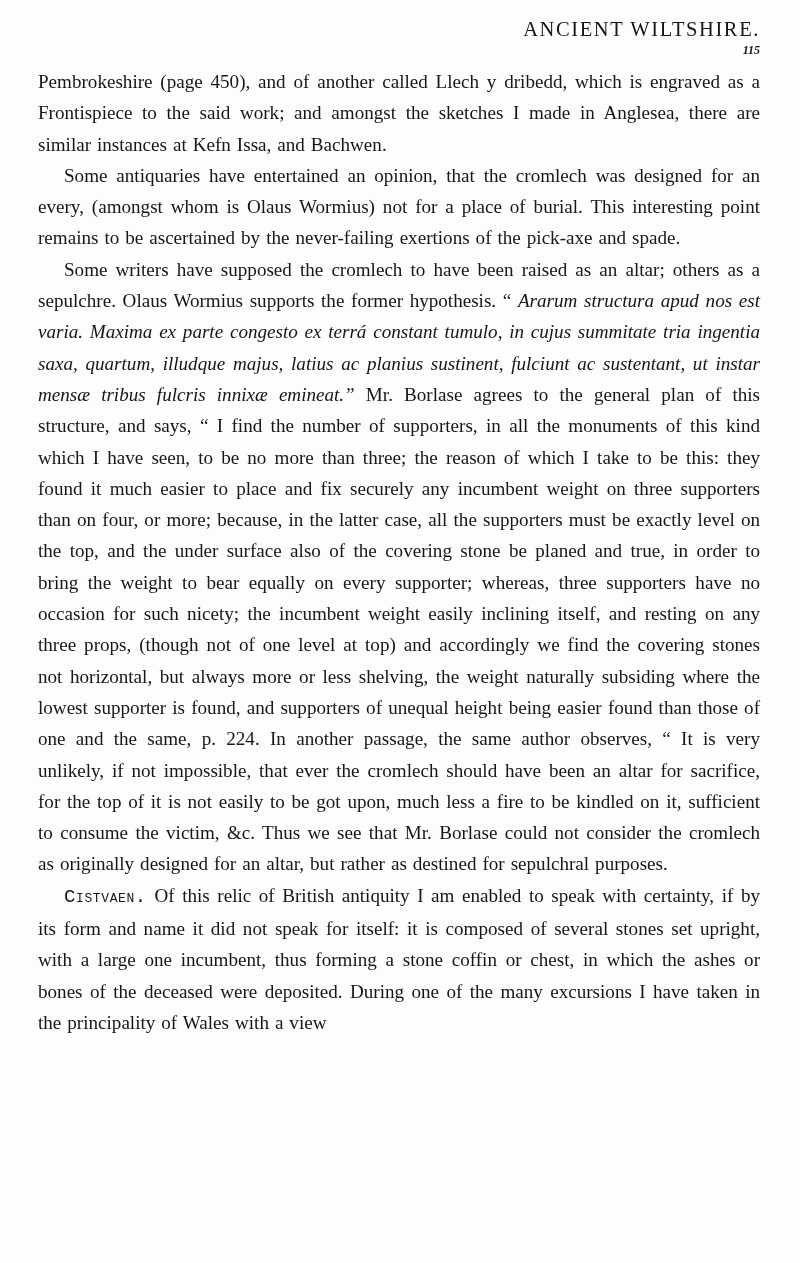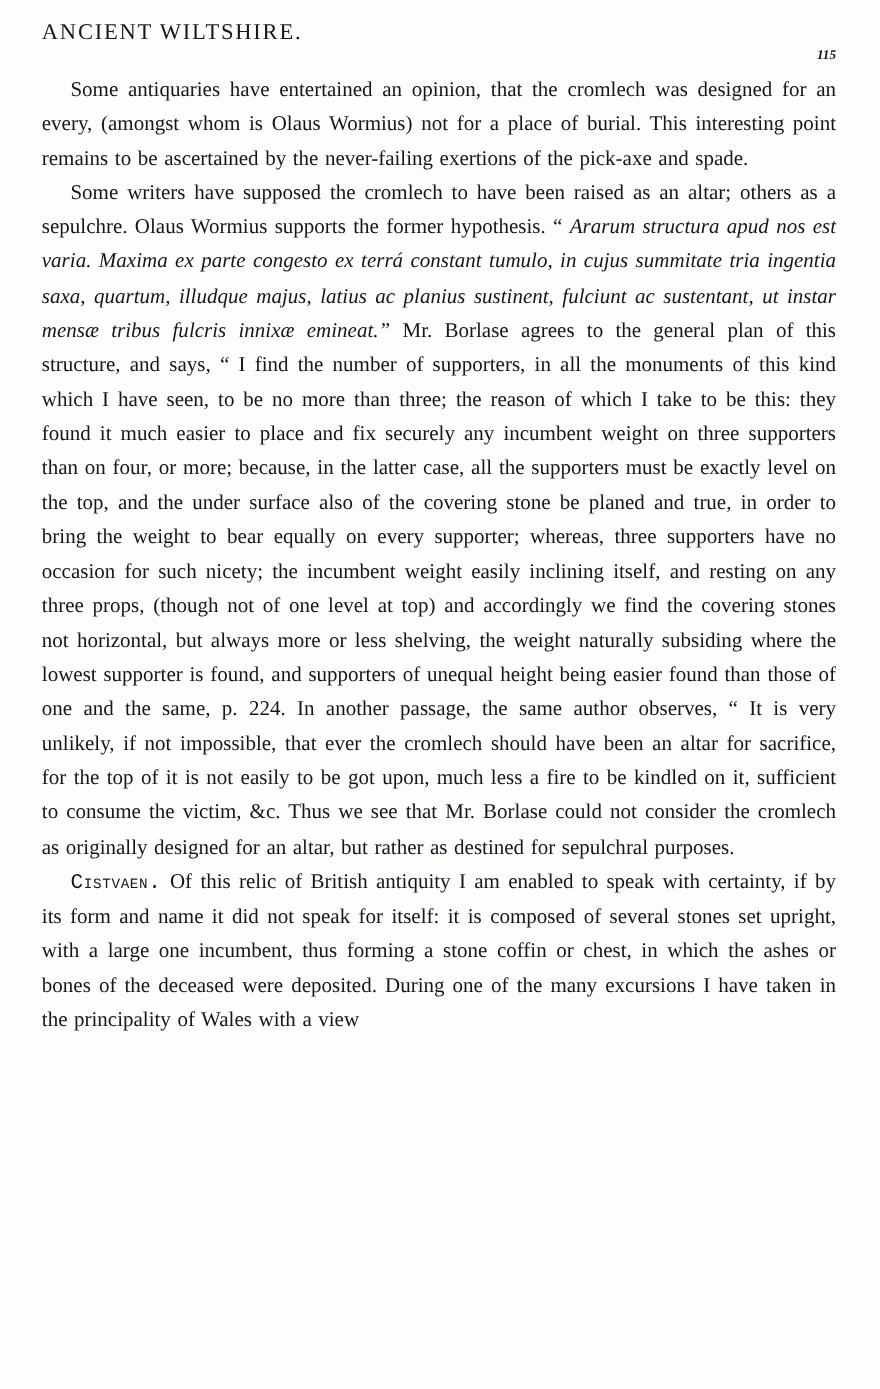--- a/index.html
+++ b/index.html
@@ -18,21 +18,21 @@
     position: relative;
     width: 800px;
     height: 1263px;
     box-sizing: border-box;
     padding: 18px 40px 10px 38px;
     background: #fdfdfb;
   }
   .running-head {
     display: flex;
     align-items: baseline;
-    justify-content: flex-start;
+    justify-content: flex-end;
     position: relative;
     height: 42px;
     margin-bottom: 6px;
   }
   .head-title {
     font-size: 20.5px;
     letter-spacing: 1.6px;
     font-variant: small-caps;
     text-transform: uppercase;
     color: #171717;
@@ -80,20 +80,21 @@
 
 <div class="page">
 
   <div class="running-head">
     <div class="head-title">ANCIENT WILTSHIRE.</div>
     <div class="page-number">115</div>
   </div>
 
   <div class="body-text">
 
+    <p class="no-indent spaced">Pembrokeshire (page 450), and of another called Llech y dribedd, which is engraved as a Frontispiece to the said work; and amongst the sketches I made in Anglesea, there are similar instances at Kefn Issa, and Bachwen.</p>
 
     <p class="spaced">Some antiquaries have entertained an opinion, that the cromlech was designed for an every, (amongst whom is Olaus Wormius) not for a place of burial. This interesting point remains to be ascertained by the never-failing exertions of the pick-axe and spade.</p>
 
     <p class="spaced"><span>Some writers have supposed the cromlech to have been raised as an altar; others as a sepulchre. Olaus Wormius supports the former hypothesis. “ </span><span class="italic">Ararum structura apud nos est varia. Maxima ex parte congesto ex terrá constant tumulo, in cujus summitate tria ingentia saxa, quartum, illudque majus, latius ac planius sustinent, fulciunt ac sustentant, ut instar mensæ tribus fulcris innixæ emineat.”</span><span> Mr. Borlase agrees to the general plan of this structure, and says, “ I find the number of supporters, in all the monuments of this kind which I have seen, to be no more than three; the reason of which I take to be this: they found it much easier to place and fix securely any incumbent weight on three supporters than on four, or more; because, in the latter case, all the supporters must be exactly level on the top, and the under surface also of the covering stone be planed and true, in order to bring the weight to bear equally on every supporter; whereas, three supporters have no occasion for such nicety; the incumbent weight easily inclining itself, and resting on any three props, (though not of one level at top) and accordingly we find the covering stones not horizontal, but always more or less shelving, the weight naturally subsiding where the lowest supporter is found, and supporters of unequal height being easier found than those of one and the same, p. 224. In another passage, the same author observes, “ It is very unlikely, if not impossible, that ever the cromlech should have been an altar for sacrifice, for the top of it is not easily to be got upon, much less a fire to be kindled on it, sufficient to consume the victim, &amp;c. Thus we see that Mr. Borlase could not consider the cromlech as originally designed for an altar, but rather as destined for sepulchral purposes.</span></p>
 
 
     <p class="spaced"><span class="smallcaps">Cistvaen.</span><span> Of this relic of British antiquity I am enabled to speak with certainty, if by its form and name it did not speak for itself: it is composed of several stones set upright, with a large one incumbent, thus forming a stone coffin or chest, in which the ashes or bones of the deceased were deposited. During one of the many excursions I have taken in the principality of Wales with a view</span></p>
 
   </div>
 </div>

